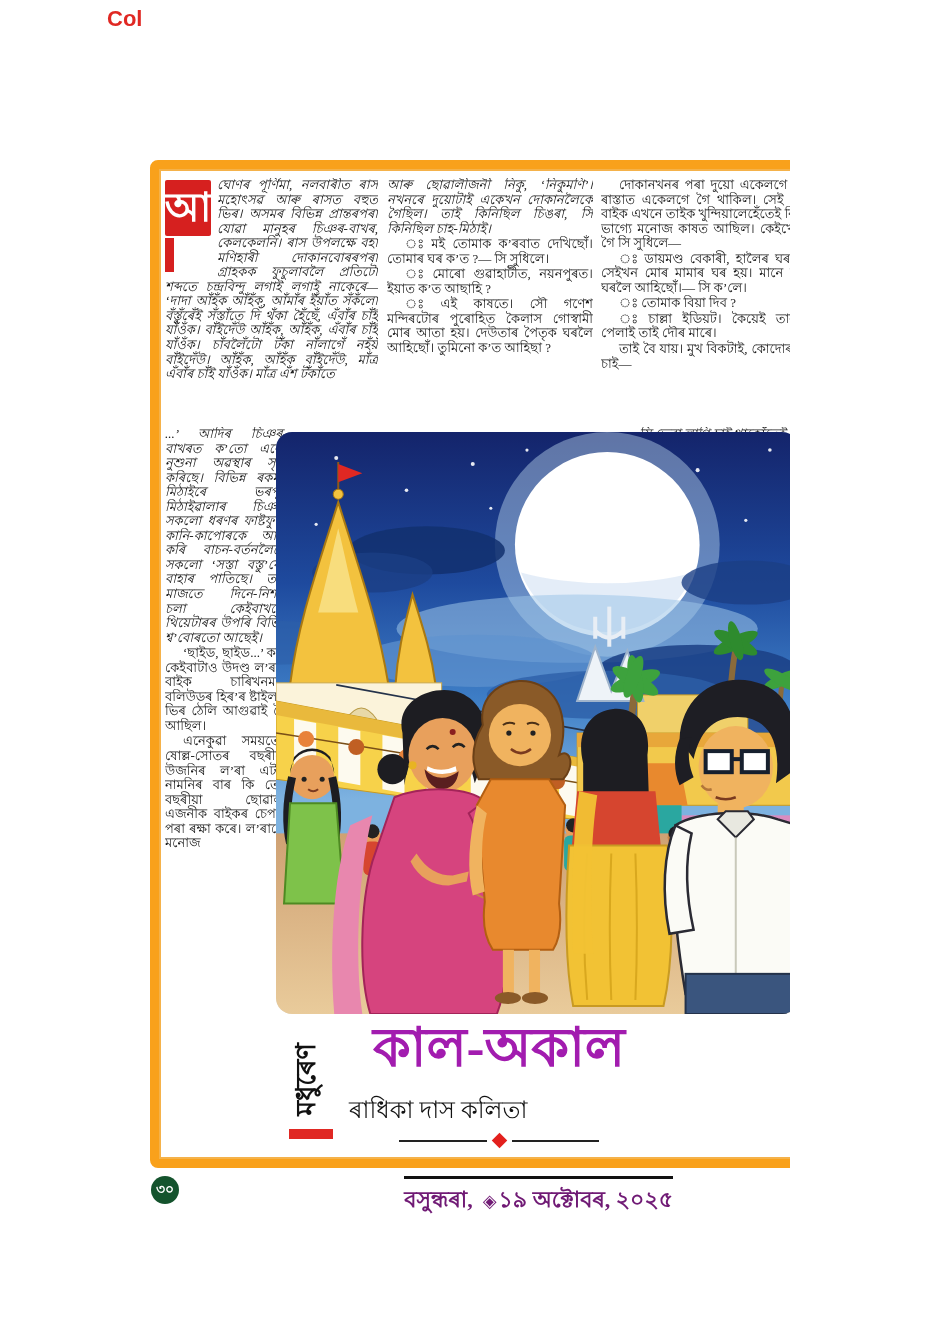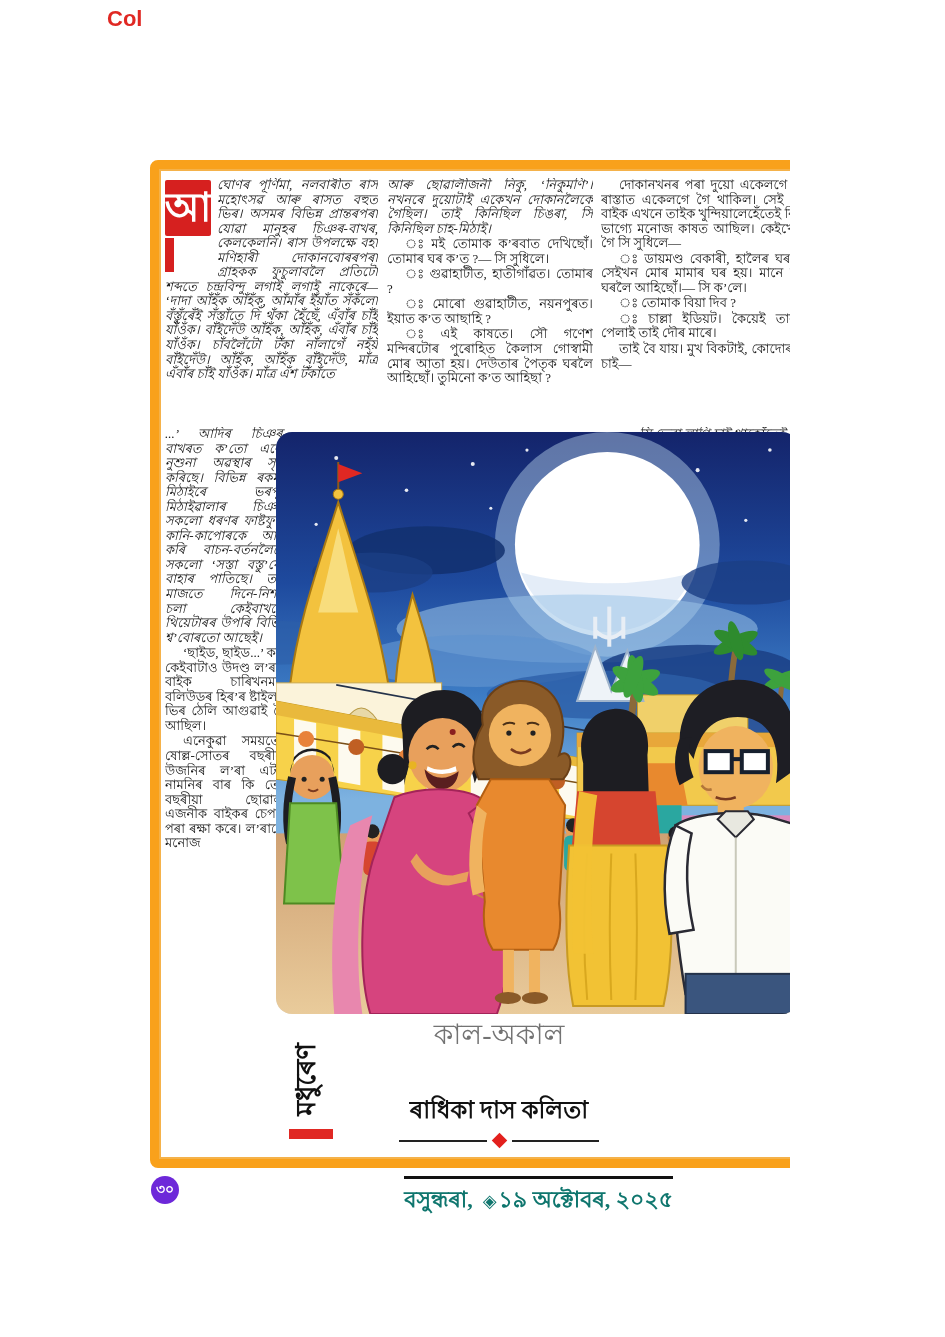--- a/index.html
+++ b/index.html
@@ -28,33 +28,33 @@
   .jump{font-style:italic;text-align:right;text-indent:0;font-size:13px;}
   
   .illus{position:absolute;left:117px;top:263px;width:522px;height:582px;border-radius:16px;
          overflow:hidden;background:#dfeaf5;}
   .illus svg{display:block;width:100%;height:100%;}
   
   .section-vert{position:absolute;left:122px;top:848px;width:58px;height:132px;}
   .section-vert .txt{position:absolute;left:-34px;top:40px;transform:rotate(-90deg);transform-origin:center;
          width:120px;text-align:center;font-weight:bold;font-size:27px;color:#111;}
   .section-vert .bar{position:absolute;left:8px;top:112px;width:44px;height:10px;background:#e02823;}
-  .title{position:absolute;left:190px;top:852px;width:300px;text-align:center;color:#737373;
-         font-weight:normal;font-size:28px;line-height:1.0;}
-  .author{position:absolute;left:190px;top:922px;width:300px;text-align:center;color:#111;
-         font-weight:bold;font-size:24px;}
+  .title{position:absolute;left:190px;top:852px;width:300px;text-align:center;color:#a21caf;
+         font-weight:bold;font-size:54px;line-height:1.0;}
+  .author{position:absolute;left:190px;top:922px;width:300px;text-align:left;color:#111;
+         font-weight:normal;font-size:24px;}
   .rule{position:absolute;left:240px;top:966px;width:200px;display:flex;align-items:center;justify-content:center;}
   .rule .line{flex:1;height:2px;background:#222;}
   .rule .diamond{width:11px;height:11px;background:#e3201d;transform:rotate(45deg);margin:0 7px;}
   
   .pagenum{position:absolute;left:151px;top:1176px;width:28px;height:28px;border-radius:50%;
-         background:#6d28d9;color:#ffffff;font-weight:bold;font-size:14px;
+         background:#14532d;color:#ffffff;font-weight:bold;font-size:14px;
          display:flex;align-items:center;justify-content:center;}
   .masthead{position:absolute;right:117px;top:1176px;border-top:3px solid #111;padding-top:3px;
-         font-weight:bold;font-size:22px;color:#0f766e;white-space:nowrap;}
+         font-weight:bold;font-size:22px;color:#701a75;white-space:nowrap;}
   .masthead .sep{font-size:18px;margin:0 2px 0 10px;}
 </style>
 </head>
 <body>
 
 <div class="canvas">
 
   <div class="corner-label">Col</div>
 
   <div class="frame">
@@ -63,21 +63,20 @@
       <div class="dropcap">
         <div class="box">আ</div>
         <div class="strip"></div>
       </div>
       <p class="noindent">ঘোণৰ পূৰ্ণিমা, নলবাৰীত ৰাস মহোৎসৱ আৰু ৰাসত বহুত ভিৰ। অসমৰ বিভিন্ন প্ৰান্তৰপৰা যোৱা মানুহৰ চিঞৰ-বাখৰ, কেলকেলনি। ৰাস উপলক্ষে বহা মণিহাৰী দোকানবোৰৰপৰা গ্ৰাহকক ফুচুলাবলৈ প্ৰতিটো শব্দতে চন্দ্ৰবিন্দু লগাই লগাই নাকেৰে— ‘দাদা আঁহঁক আঁহঁক, আঁমাঁৰ ইঁয়াঁত সঁকঁলো বঁস্তুঁৰেঁই সঁস্তাঁতে দিঁ থঁকা হৈঁছেঁ, এঁবাঁৰ চাঁই যাঁওঁক। বাঁইদেঁউ আঁহঁক, আঁহঁক, এঁবাঁৰ চাঁই যাঁওঁক। চাঁবলৈঁটো টঁকা নাঁলাগেঁ নহঁয়ঁ বাঁইদেঁউ। আঁহঁক, আঁহঁক বাঁইদেঁউ, মাঁত্ৰ এঁবাঁৰ চাঁই যাঁওঁক। মাঁত্ৰ এঁশ টঁকাঁতে</p>
     </div>
 
     <div class="coltop c2 btxt">
       <p class="noindent">আৰু ছোৱালীজনী নিকু, ‘নিকুমণি’। নখনৰে দুয়োটাই একেখন দোকানলৈকে গৈছিল। তাই কিনিছিল চিঙৰা, সি কিনিছিল চাহ-মিঠাই।</p>
       <p>ঃ মই তোমাক ক’ৰবাত দেখিছোঁ। তোমাৰ ঘৰ ক’ত ?— সি সুধিলে।</p>
-      <p>ঃ গুৱাহাটীত, হাতীগাঁৱত। তোমাৰ ?</p>
       <p>ঃ মোৰো গুৱাহাটীত, নয়নপুৰত। ইয়াত ক’ত আছাহি ?</p>
       <p>ঃ এই কাষতে। সৌ গণেশ মন্দিৰটোৰ পুৰোহিত কৈলাস গোস্বামী মোৰ আতা হয়। দেউতাৰ পৈতৃক ঘৰলৈ আহিছোঁ। তুমিনো ক’ত আহিছা ?</p>
     </div>
 
     <div class="coltop c3 btxt">
       <p>দোকানখনৰ পৰা দুয়ো একেলগে ওলাল, ৰাস্তাত একেলগে গৈ থাকিল। সেই সময়তে বাইক এখনে তাইক খুন্দিয়ালেহেঁতেই কিজানি। ভাগ্যে মনোজ কাষত আছিল। কেইখোজমান গৈ সি সুধিলে—</p>
       <p>ঃ ডায়মণ্ড বেকাৰী, হালৈৰ ঘৰখন যে, সেইখন মোৰ মামাৰ ঘৰ হয়। মানে মই মাৰ ঘৰলৈ আহিছোঁ।— সি ক’লে।</p>
       <p>ঃ তোমাক বিয়া দিব ?</p>
       <p>ঃ চাল্লা ইডিয়ট। কৈয়েই তাক পিছ পেলাই তাই দৌৰ মাৰে।</p>
       <p>তাই বৈ যায়। মুখ বিকটাই, কোদোৰা চকুৰে চাই—</p>

